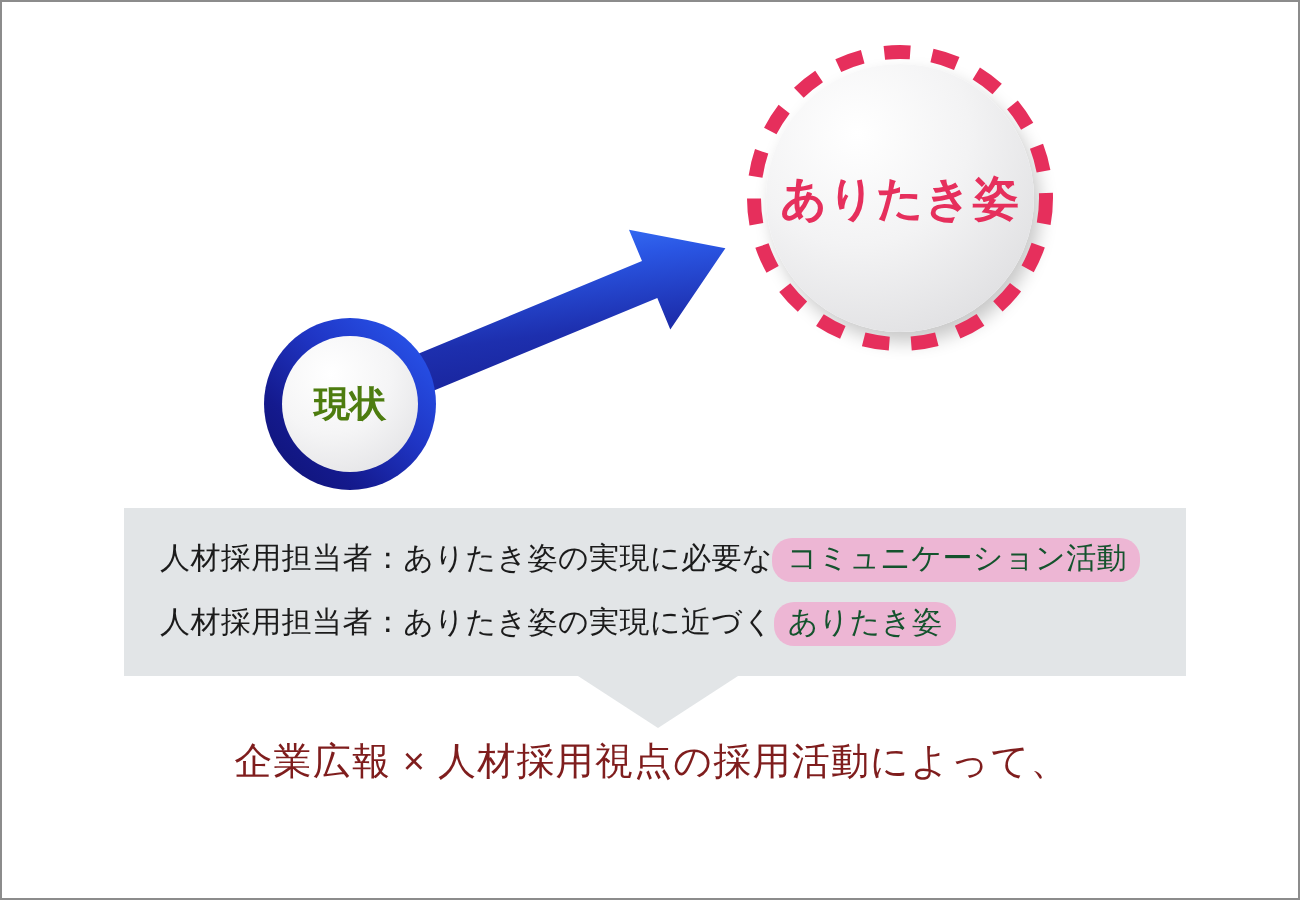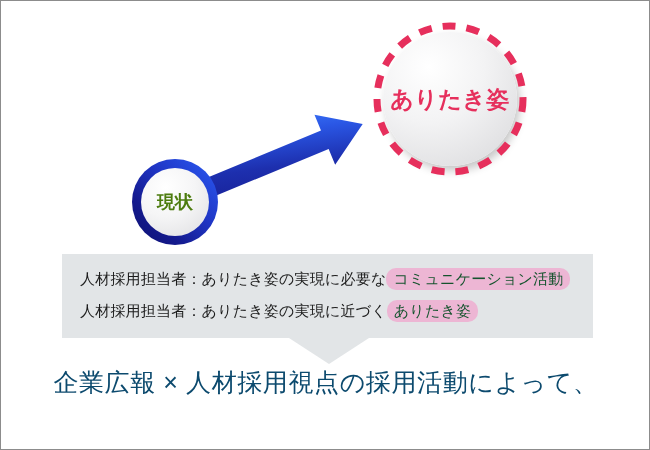--- a/index.html
+++ b/index.html
@@ -141,22 +141,22 @@
 
   
   #caption {
     position: absolute;
     left: 0;
     top: 366px;
     width: 650px;
     text-align: center;
   }
   .caption-line {
-    font-size: 25px;
-    color: #0c4a6e;
+    font-size: 19px;
+    color: #7f1d1d;
     line-height: 30px;
     letter-spacing: 0.6px;
     white-space: nowrap;
   }
 </style>
 </head>
 <body>
 
 <div id="canvas">
 

